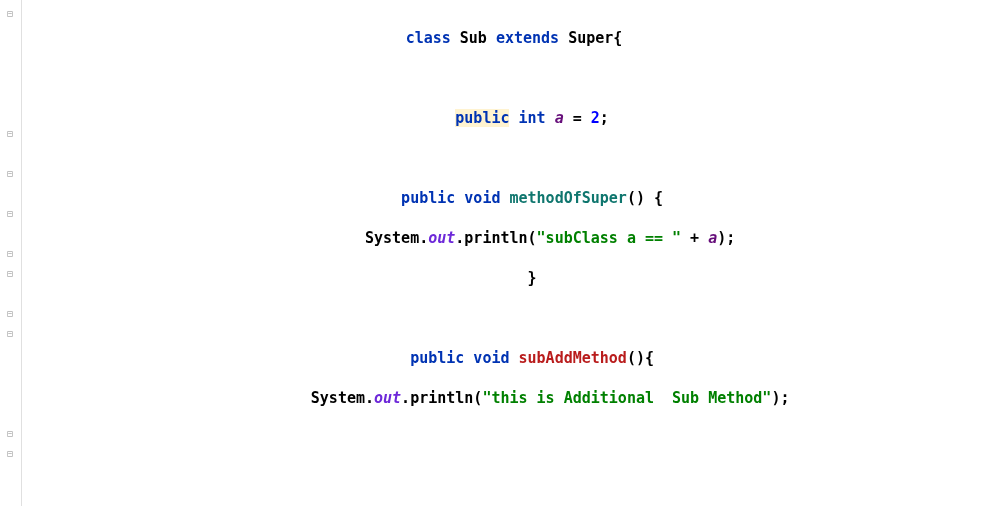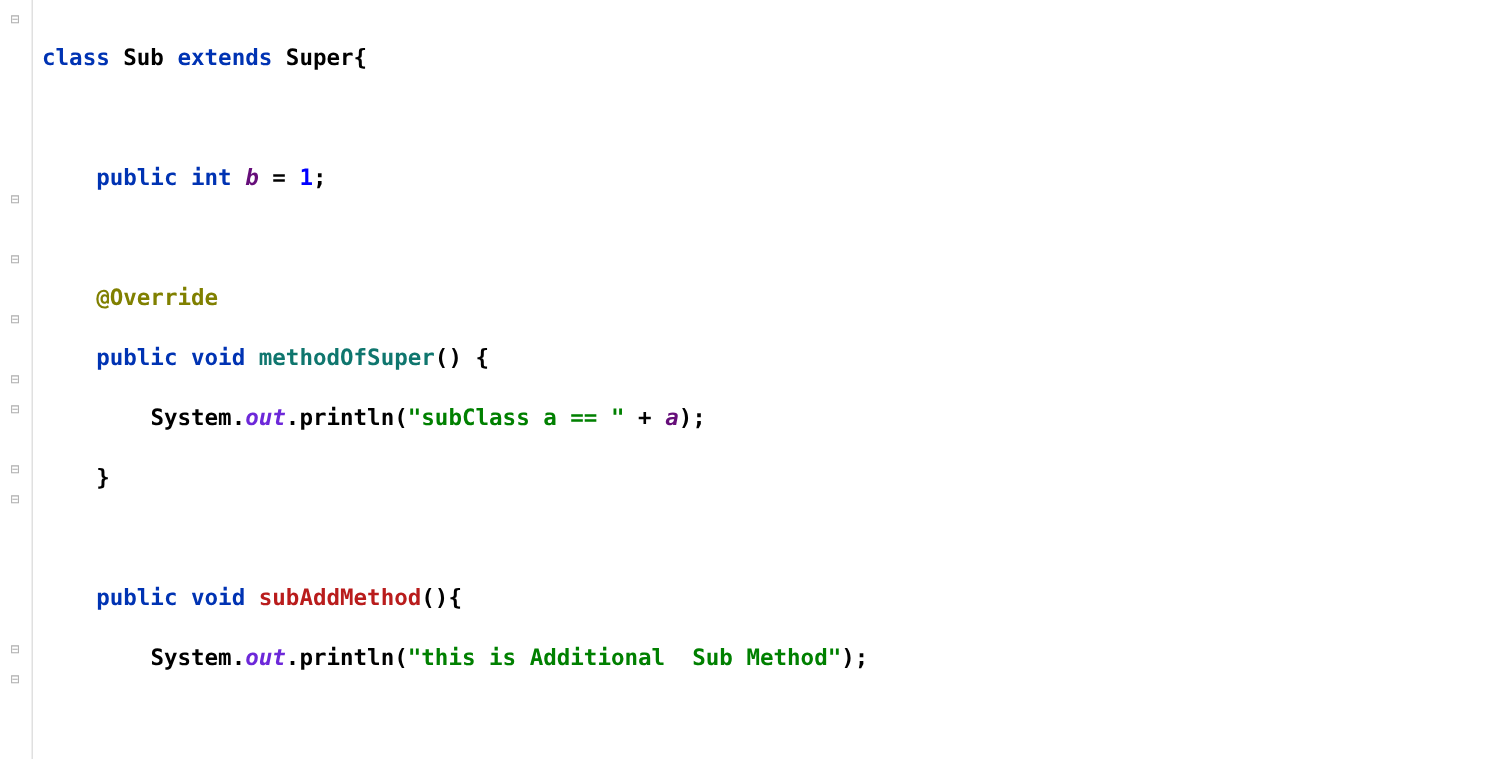--- a/index.html
+++ b/index.html
@@ -39,21 +39,21 @@
     .kw { color: #0033b3; font-weight: bold; }
     .ident { color: #000000; }
     .method { color: #0f766e; }
     .method-gray { color: #b91c1c; }
     .field { color: #660e7a; font-style: italic; font-weight: bold; }
     .field-static { color: #6d28d9; font-style: italic; font-weight: bold; }
     .string { color: #008000; font-weight: bold; }
     .num { color: #0000ff; }
     .annotation { color: #808000; font-weight: bold; }
     .highlight-bg { background: #fff3d0; }
-    .line { display: block; height: 20px; }
+    .line { display: block; height: 20px; text-align: center; }
     .punct { color: #000000; }
   </style>
 </head>
 <body>
 
 <div class="gutter">
   <span class="fold-icon" style="top:8px;">⊟</span>
   <span class="fold-icon" style="top:128px;">⊟</span>
   <span class="fold-icon" style="top:168px;">⊟</span>
   <span class="fold-icon" style="top:208px;">⊟</span>
@@ -61,23 +61,22 @@
   <span class="fold-icon" style="top:268px;">⊟</span>
   <span class="fold-icon" style="top:308px;">⊟</span>
   <span class="fold-icon" style="top:328px;">⊟</span>
   <span class="fold-icon" style="top:428px;">⊟</span>
   <span class="fold-icon" style="top:448px;">⊟</span>
 </div>
 
 <div class="code-area">
 <span class="line"><span class="kw">class</span> <span class="ident">Sub</span> <span class="kw">extends</span> <span class="ident">Super</span><span class="punct">{</span></span>
 <span class="line"></span>
-<span class="line">    <span class="kw">public</span> <span class="kw">int</span> <span class="field">b</span> <span class="punct">=</span> <span class="num">1</span><span class="punct">;</span></span>
+<span class="line">    <span class="kw highlight-bg">public</span> <span class="kw">int</span> <span class="field">a</span> <span class="punct">=</span> <span class="num">2</span><span class="punct">;</span></span>
 <span class="line"></span>
-<span class="line">    <span class="annotation">@Override</span></span>
 <span class="line">    <span class="kw">public</span> <span class="kw">void</span> <span class="method">methodOfSuper</span><span class="punct">() {</span></span>
 <span class="line">        <span class="ident">System.</span><span class="field-static">out</span><span class="punct">.println(</span><span class="string">"subClass a == "</span><span class="punct"> + </span><span class="field">a</span><span class="punct">);</span></span>
 <span class="line">    <span class="punct">}</span></span>
 <span class="line"></span>
 <span class="line">    <span class="kw">public</span> <span class="kw">void</span> <span class="method-gray">subAddMethod</span><span class="punct">(){</span></span>
 <span class="line">        <span class="ident">System.</span><span class="field-static">out</span><span class="punct">.println(</span><span class="string">"this is Additional  Sub Method"</span><span class="punct">);</span></span>
 
 
 
 

